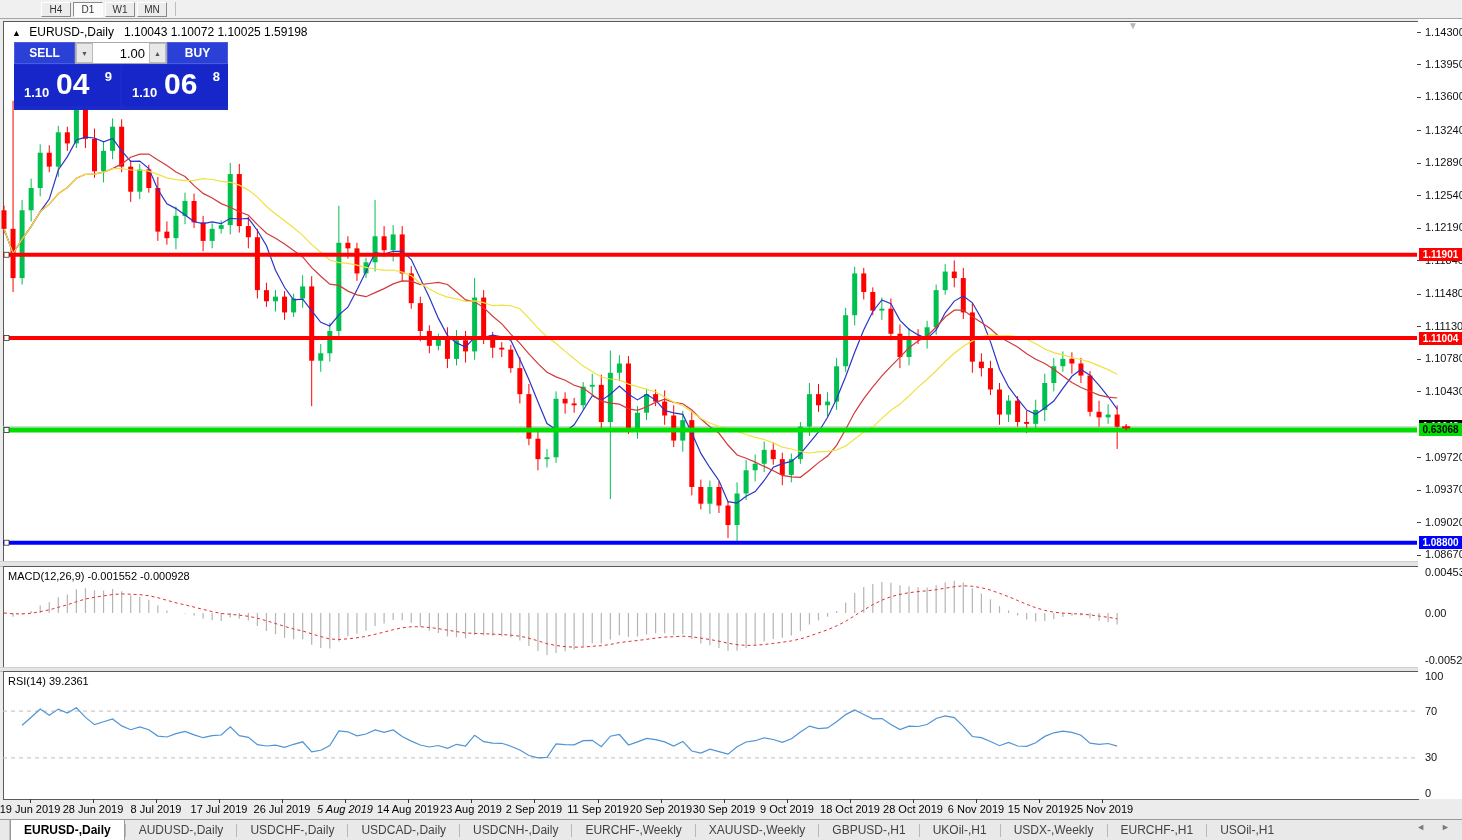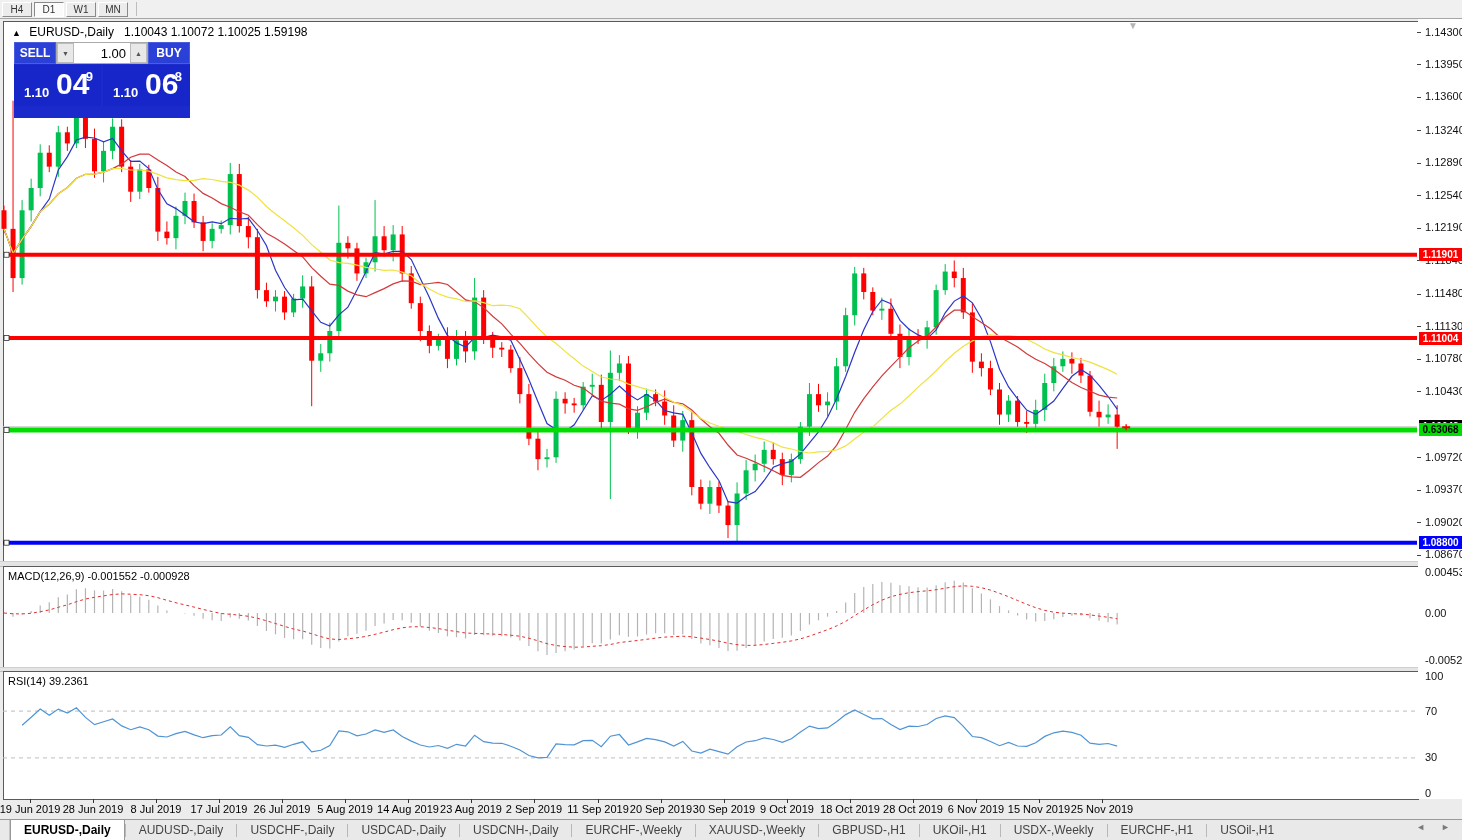--- a/index.html
+++ b/index.html
@@ -22,21 +22,21 @@
   .chart-title{position:absolute;left:12px;top:25px;font:12px "Liberation Sans",sans-serif;color:#000;white-space:nowrap;}
   .chart-title .arr{font-size:9px;margin-right:5px;}
   .ind-label{position:absolute;font:11px "Liberation Sans",sans-serif;color:#000;white-space:nowrap;}
   .axis-label{position:absolute;font:11px "Liberation Sans",sans-serif;color:#111;white-space:nowrap;}
   .tick-dash{position:absolute;width:4px;height:1px;background:#444;}
   .level-box{position:absolute;left:1419px;width:43px;height:13px;font:bold 10px/13px "Liberation Sans",sans-serif;text-align:center;}
   .x-label{position:absolute;top:803px;font:11px "Liberation Sans",sans-serif;color:#000;transform:translateX(-50%);white-space:nowrap;}
   .x-tick{position:absolute;top:799px;width:1px;height:4px;background:#333;}
   .shift-marker{position:absolute;font:10px "Liberation Sans",sans-serif;color:#b5b5b5;}
   
-  .order-panel{position:absolute;left:14px;top:42px;width:176px;background:#1a2acb;padding-bottom:12px;}
+  .order-panel{position:absolute;left:14px;top:42px;width:214px;background:#1a2acb;padding-bottom:4px;}
   .op-row{display:flex;height:22px;}
   .op-btn{width:64px;height:22px;background:#2b40d6;color:#fff;border:1px solid #4a5de0;
           font:bold 12px "Liberation Sans",sans-serif;cursor:pointer;padding:0;}
   .op-stepper{display:flex;flex:1;background:#ec4899;border:1px solid #aaa;box-sizing:border-box;}
   .spin{width:17px;background:#e8e8e8;border:1px solid #bbb;font-size:7px;color:#555;padding:0;cursor:pointer;}
   .vol{width:48px;flex:1;border:none;background:#fff;font:13px "Liberation Sans",sans-serif;text-align:right;padding:0 4px;min-width:0;}
   .op-prices{display:flex;margin-top:1px;}
   .op-price{width:106px;height:41px;background:#1626c9;color:#fff;position:relative;cursor:pointer;}
   .op-price + .op-price{margin-left:2px;}
   .op-price .sm{position:absolute;left:10px;bottom:6px;font:bold 13px "Liberation Sans",sans-serif;}
@@ -51,21 +51,21 @@
   .tab-sep{width:1px;margin:4px 0;background:#b8b8b8;}
   .scroll-btns{position:absolute;right:12px;top:822px;display:flex;gap:16px;}
   .scroll-btn{font:9px "Liberation Sans",sans-serif;color:#7a7a7a;background:none;border:none;cursor:pointer;padding:0;}
 </style>
 </head>
 <body>
 
 <div class="screen">
 
   <div class="toolbar">
-    <span id="tf-buttons" style="display:flex;">
+    <span id="tf-buttons" style="display:flex;padding-left:39px;">
         <button class="tf-btn">H4</button>
         <button class="tf-btn active">D1</button>
         <button class="tf-btn">W1</button>
         <button class="tf-btn">MN</button>
       </span>
     <span class="tf-sep"></span>
   </div>
 
   <div class="pane" style="left:3px;top:21px;width:1414px;height:539px;"></div>
   <div class="splitter" style="top:561px;height:4px;"></div>
@@ -568,21 +568,21 @@
       <div class="x-label" style="left: 30px;">19 Jun 2019</div>
       <div class="x-tick" style="left: 30px;"></div>
       <div class="x-label" style="left: 93px;">28 Jun 2019</div>
       <div class="x-tick" style="left: 93px;"></div>
       <div class="x-label" style="left: 156px;">8 Jul 2019</div>
       <div class="x-tick" style="left: 156px;"></div>
       <div class="x-label" style="left: 219px;">17 Jul 2019</div>
       <div class="x-tick" style="left: 219px;"></div>
       <div class="x-label" style="left: 282px;">26 Jul 2019</div>
       <div class="x-tick" style="left: 282px;"></div>
-      <div class="x-label" style="left: 345px;">5 Aug 2019</div>
+      <div class="x-label" style="left: 345px; font-style: italic;">5 Aug 2019</div>
       <div class="x-tick" style="left: 345px;"></div>
       <div class="x-label" style="left: 408px;">14 Aug 2019</div>
       <div class="x-tick" style="left: 408px;"></div>
       <div class="x-label" style="left: 471px;">23 Aug 2019</div>
       <div class="x-tick" style="left: 471px;"></div>
       <div class="x-label" style="left: 534px;">2 Sep 2019</div>
       <div class="x-tick" style="left: 534px;"></div>
       <div class="x-label" style="left: 598px;">11 Sep 2019</div>
       <div class="x-tick" style="left: 598px;"></div>
       <div class="x-label" style="left: 661px;">20 Sep 2019</div>

